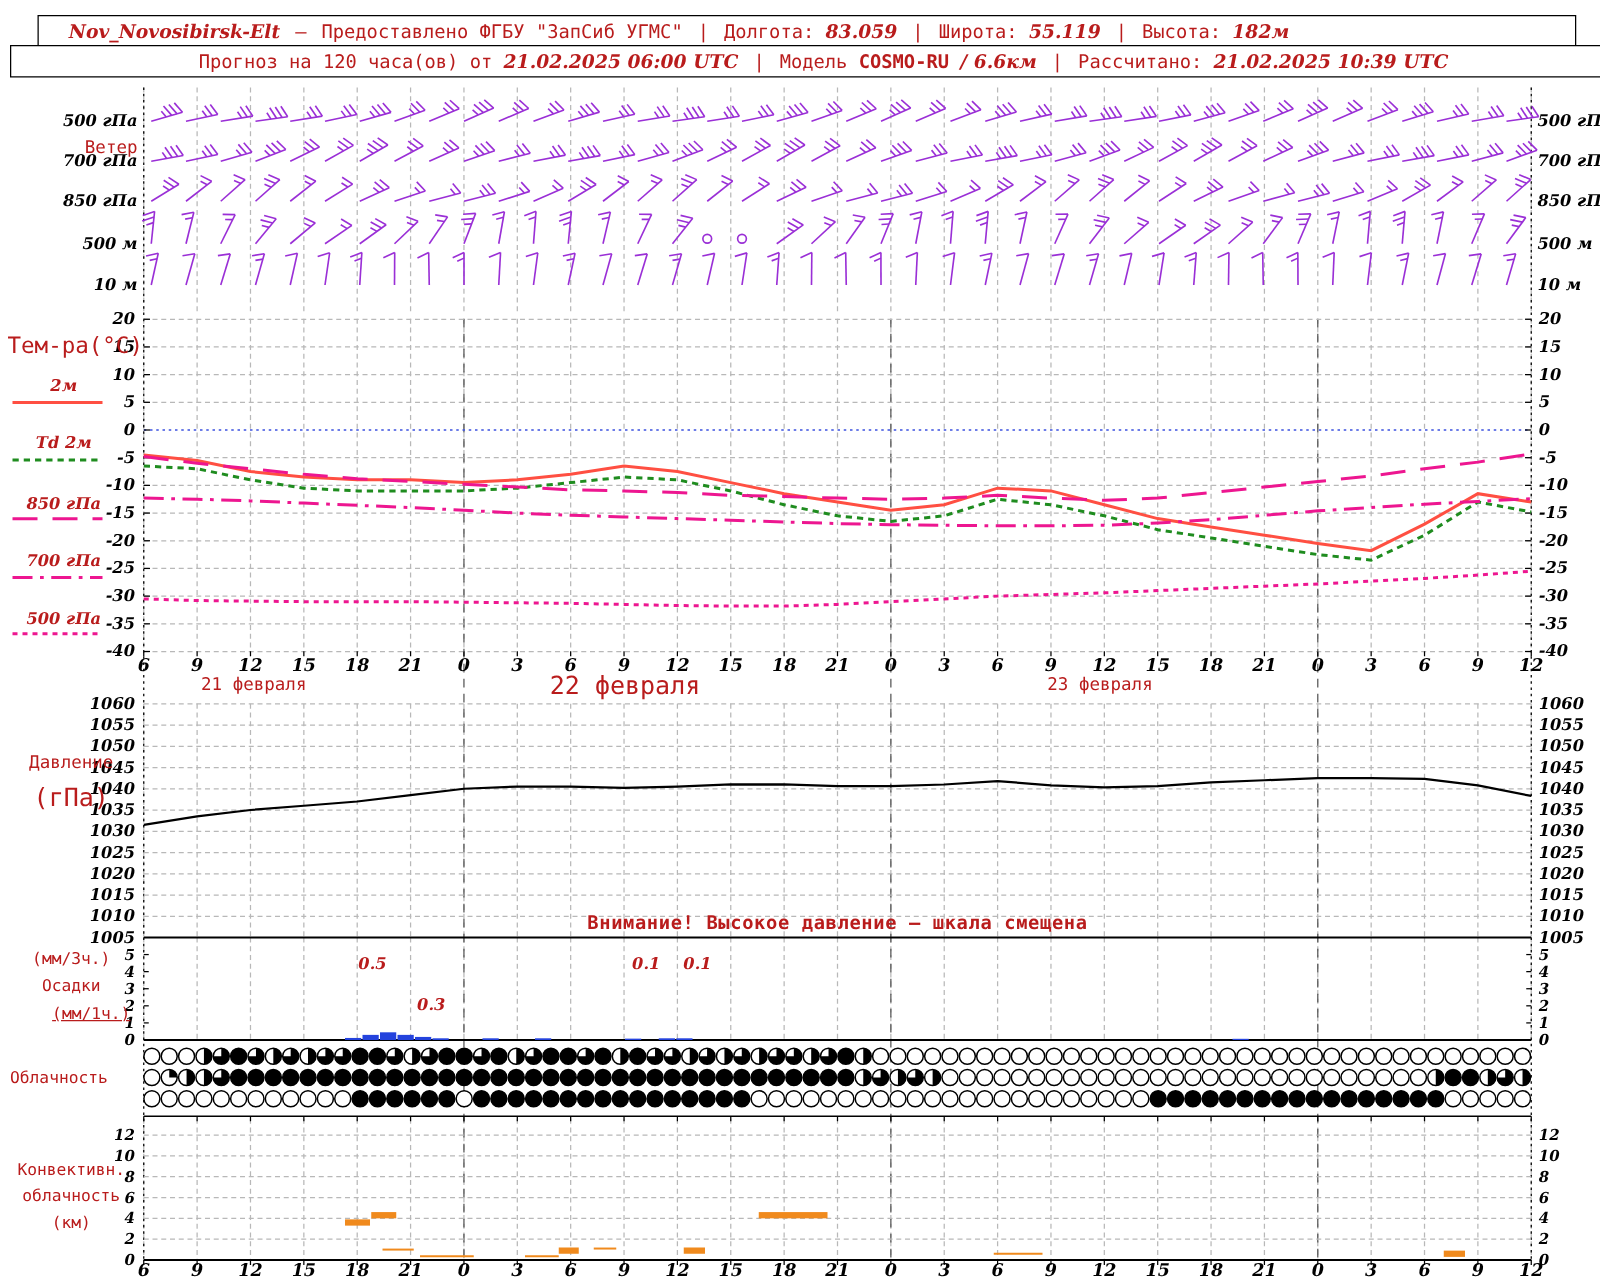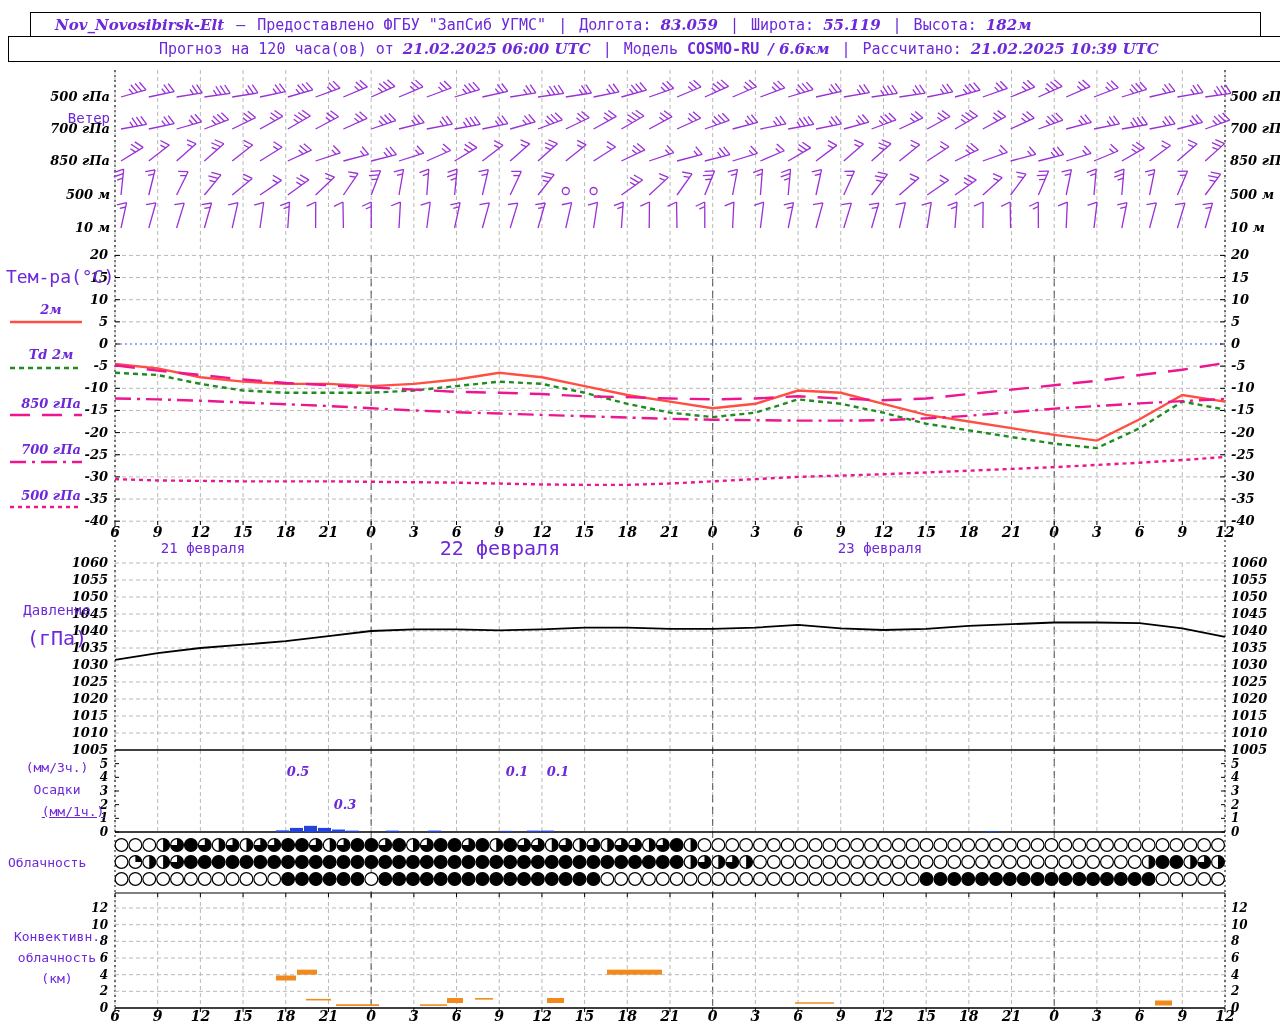--- a/index.html
+++ b/index.html
@@ -1,16 +1,16 @@
 <!DOCTYPE html>
 <html><head>
 <meta charset="utf-8">
 <style>
   html,body{margin:0;padding:0;background:#fff;}
-  .page{position:relative;width:1280px;height:1024px;background:#fff;color:#6d28d9;
+  .page{position:relative;width:1280px;height:1024px;background:#fff;color:#b91c1c;
         font-family:"DejaVu Sans Mono",monospace;overflow:hidden;}
   .num{font-family:"DejaVu Serif",serif;font-style:italic;font-weight:bold;}
   .hdr-row{position:absolute;border:1px solid #000;display:flex;align-items:center;
            font-size:15px;white-space:nowrap;background:#fff;}
   .hdr-row .num{font-size:15px;}
   .sep{margin:0 12px;}
   .lbl{position:absolute;font-size:13px;line-height:15px;}
   .lbl.right{text-align:right;}
   .lbl.center{text-align:center;}
   svg text{font-family:"DejaVu Serif",serif;font-style:italic;font-weight:bold;}
@@ -1512,20 +1512,21 @@
 
   <div class="lbl center num" style="left:8px;top:302px;width:86px;">2м</div>
   <div class="lbl center num" style="left:8px;top:347px;width:86px;">Td  2м</div>
   <div class="lbl center num" style="left:8px;top:396px;width:86px;">850 гПа</div>
   <div class="lbl center num" style="left:8px;top:442px;width:86px;">700 гПа</div>
   <div class="lbl center num" style="left:8px;top:488px;width:86px;">500 гПа</div>
 
   <div class="lbl center" style="left:4px;top:603px;width:106px;font-size:14px;">Давление</div>
   <div class="lbl center" style="left:4px;top:631px;width:106px;font-size:20px;">(гПа)</div>
 
+  <div class="warn">Внимание! Высокое давление — шкала смещена</div>
 
   <div class="lbl center" style="left:4px;top:760px;width:106px;">(мм/3ч.)</div>
   <div class="lbl center" style="left:4px;top:782px;width:106px;">Осадки</div>
   <div class="lbl center" style="left:20px;top:804px;width:106px;text-decoration:underline;">(мм/1ч.)</div>
 
   <div class="lbl" style="left:8px;top:855px;width:106px;">Облачность</div>
 
   <div class="lbl center" style="left:4px;top:929px;width:106px;">Конвективн.</div>
   <div class="lbl center" style="left:4px;top:950px;width:106px;">облачность</div>
   <div class="lbl center" style="left:4px;top:971px;width:106px;">(км)</div>

